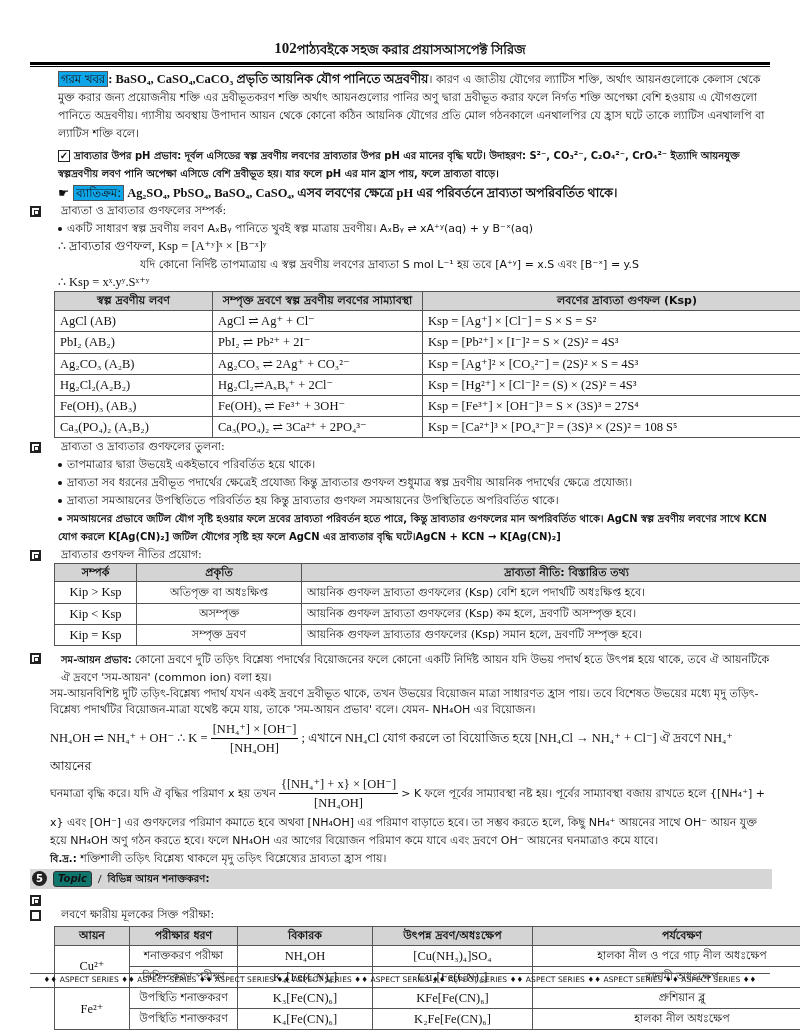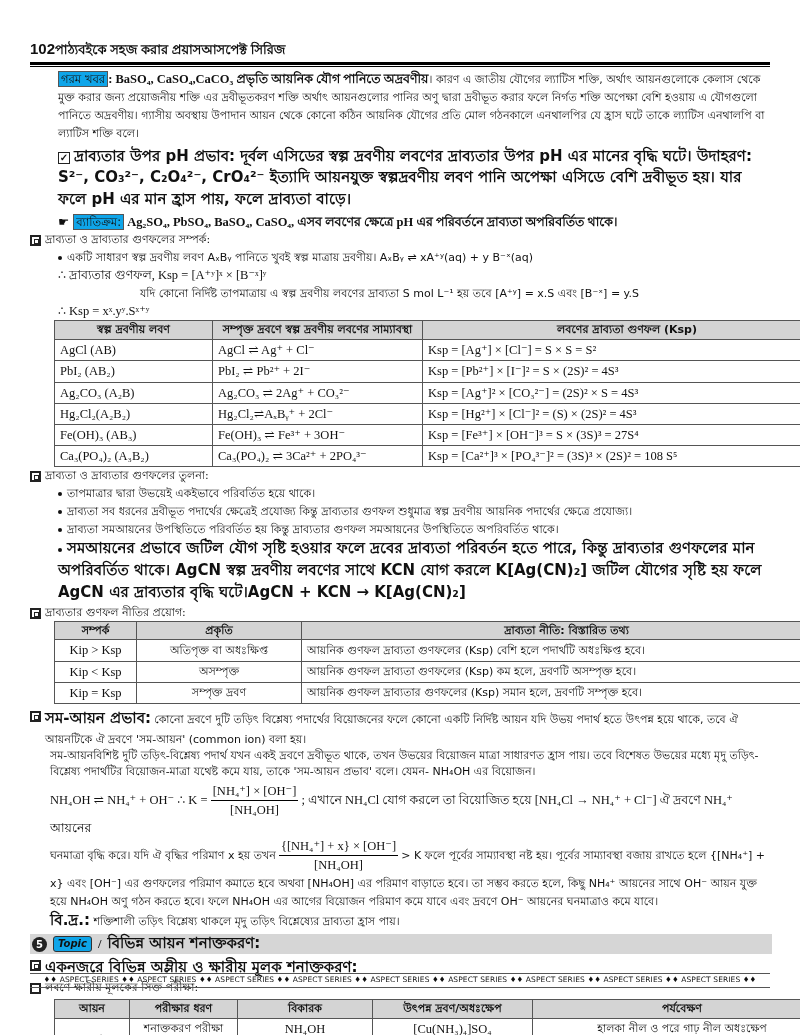--- a/index.html
+++ b/index.html
@@ -1,42 +1,42 @@
 <!DOCTYPE html>
 <html><head>
 <meta charset="utf-8">
 <style>
   html,body{margin:0;padding:0;background:#fff;}
   body{width:800px;height:1035px;position:relative;overflow:hidden;font-family:"Liberation Serif","DejaVu Serif",serif;color:#111;font-size:12.5px;line-height:1.45;}
   .page{position:absolute;left:0;top:0;width:800px;}
-  .header{position:absolute;left:30px;top:38px;width:740px;height:22px;display:flex;justify-content:flex-start;align-items:flex-end;font-family:Liberation Sans, sans-serif;font-weight:bold;font-size:13px;}
+  .header{position:absolute;left:30px;top:38px;width:740px;height:22px;display:flex;justify-content:center;align-items:flex-end;font-family:Liberation Serif, serif;font-weight:bold;font-size:13px;}
   .header .pg{font-size:15px;}
   .rule{position:absolute;left:30px;top:62px;width:740px;height:3px;background:#000;}
   .rule2{position:absolute;left:30px;top:66px;width:740px;height:1px;background:#000;}
   .content{position:absolute;left:30px;top:68px;width:742px;}
   p{margin:0;}
   .ind{padding-left:28px;}
   .tag{border:1px solid #555;background:#0ea5e9;padding:0 2px;font-family:"DejaVu Sans",sans-serif;font-size:11.5px;}
-  .sec{display:flex;align-items:flex-start;gap:4px;margin-top:1px;}
+  .sec{display:flex;align-items:flex-start;gap:20px;margin-top:1px;}
   .secicon{display:inline-block;width:11px;height:11px;border:2px solid #222;position:relative;box-sizing:border-box;margin-top:3px;flex:none;background:#fff;}
   .secicon::after{content:"";position:absolute;left:2px;top:2px;width:3px;height:3px;border:1px solid #222;}
   .sqicon{display:inline-block;width:11px;height:11px;border:2px solid #222;box-sizing:border-box;margin-top:3px;flex:none;}
   .chk{display:inline-block;width:12px;height:12px;border:1.5px solid #222;box-sizing:border-box;font-size:10px;line-height:10px;text-align:center;font-weight:bold;margin-right:4px;}
   .bn{font-family:"DejaVu Sans",sans-serif;font-size:11px;}
-  .bnb{font-family:"DejaVu Sans",sans-serif;font-size:15px;font-weight:bold;}
+  .bnb{font-family:"DejaVu Sans",sans-serif;font-size:10px;font-weight:bold;}
   table{border-collapse:collapse;margin-left:24px;width:778px;}
   th{background:#d4d4d4;font-family:"DejaVu Sans",sans-serif;font-size:11px;font-weight:bold;border:1px solid #555;padding:1px 4px;}
   td{border:1px solid #555;padding:1px 5px;font-size:12.5px;}
   td.c{text-align:center;}
   .frac{display:inline-block;vertical-align:middle;text-align:center;}
   .frac .n{display:block;border-bottom:1px solid #000;padding:0 2px;}
   .frac .d{display:block;padding:0 2px;}
   .topic{display:flex;align-items:center;gap:6px;background:#d6d6d6;height:20px;margin-top:2px;width:742px;}
   .num{display:inline-block;width:15px;height:15px;border-radius:50%;background:#222;color:#fff;font-family:"DejaVu Sans",sans-serif;font-size:10px;font-weight:bold;text-align:center;line-height:15px;margin-left:2px;}
-  .topiclbl{border:1px solid #333;background:#0ea5e9;font-family:"DejaVu Sans",sans-serif;font-size:10px;font-weight:bold;font-style:italic;padding:0 4px;border-radius:3px;}
+  .topiclbl{border:1px solid #333;background:#0f766e;font-family:"DejaVu Sans",sans-serif;font-size:10px;font-weight:bold;font-style:italic;padding:0 4px;border-radius:3px;}
   .footer{position:absolute;left:30px;top:973px;width:740px;border-top:1px solid #555;border-bottom:1px solid #555;padding:1px 0;font-family:"DejaVu Sans",sans-serif;font-size:7.5px;text-align:center;letter-spacing:0.1px;white-space:nowrap;overflow:hidden;}
   .bul{display:inline-block;width:4px;height:4px;background:#111;border-radius:50%;vertical-align:middle;margin-right:5px;}
 </style>
 </head>
 <body>
 
 <div class="page">
   <div class="header">
     <span class="pg">102</span>
     <span>পাঠ্যবইকে সহজ করার প্রয়াস</span>
@@ -172,21 +172,20 @@
 
     <div class="topic">
       <span class="num">5</span>
       <span class="topiclbl">Topic</span>
       <span style="font-weight:bold;">/</span>
       <span class="bnb">বিভিন্ন আয়ন শনাক্তকরণ:</span>
     </div>
 
     <div class="sec" style="margin-top:3px;">
       <span class="secicon"></span>
-      <span class="bnb">একনজরে বিভিন্ন অম্লীয় ও ক্ষারীয় মূলক শনাক্তকরণ:</span>
     </div>
     <div class="sec">
       <span class="sqicon"></span>
       <span class="bn">লবণে ক্ষারীয় মূলকের সিক্ত পরীক্ষা:</span>
     </div>
 
     <table style="margin-top:3px;">
       <colgroup>
           <col style="width:75px">
           <col style="width:108px">

